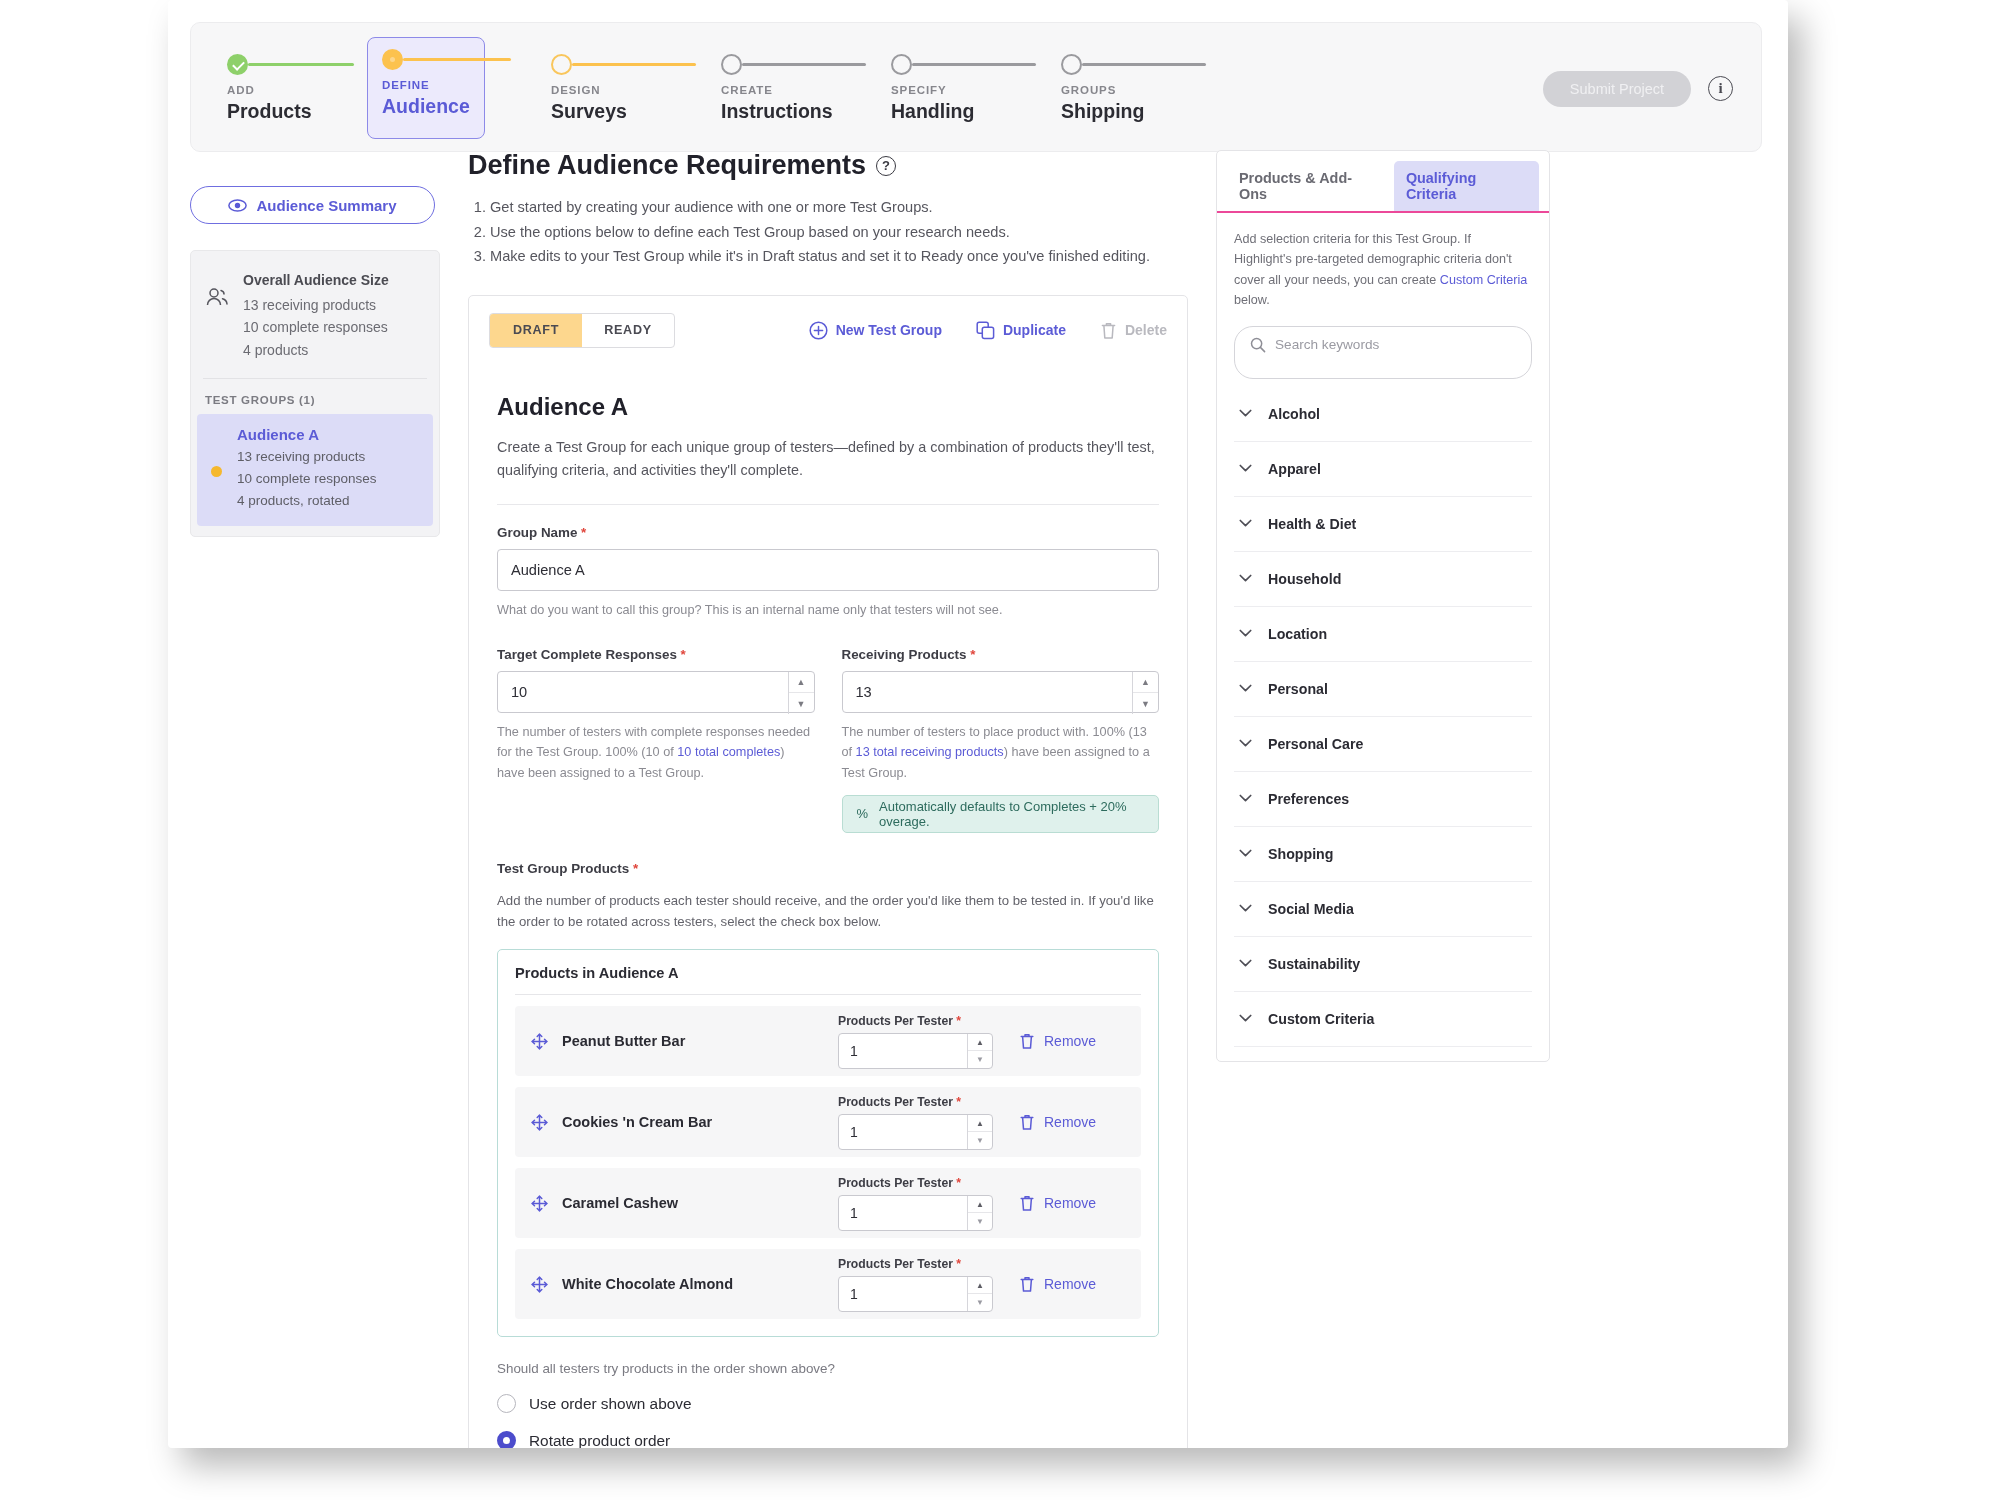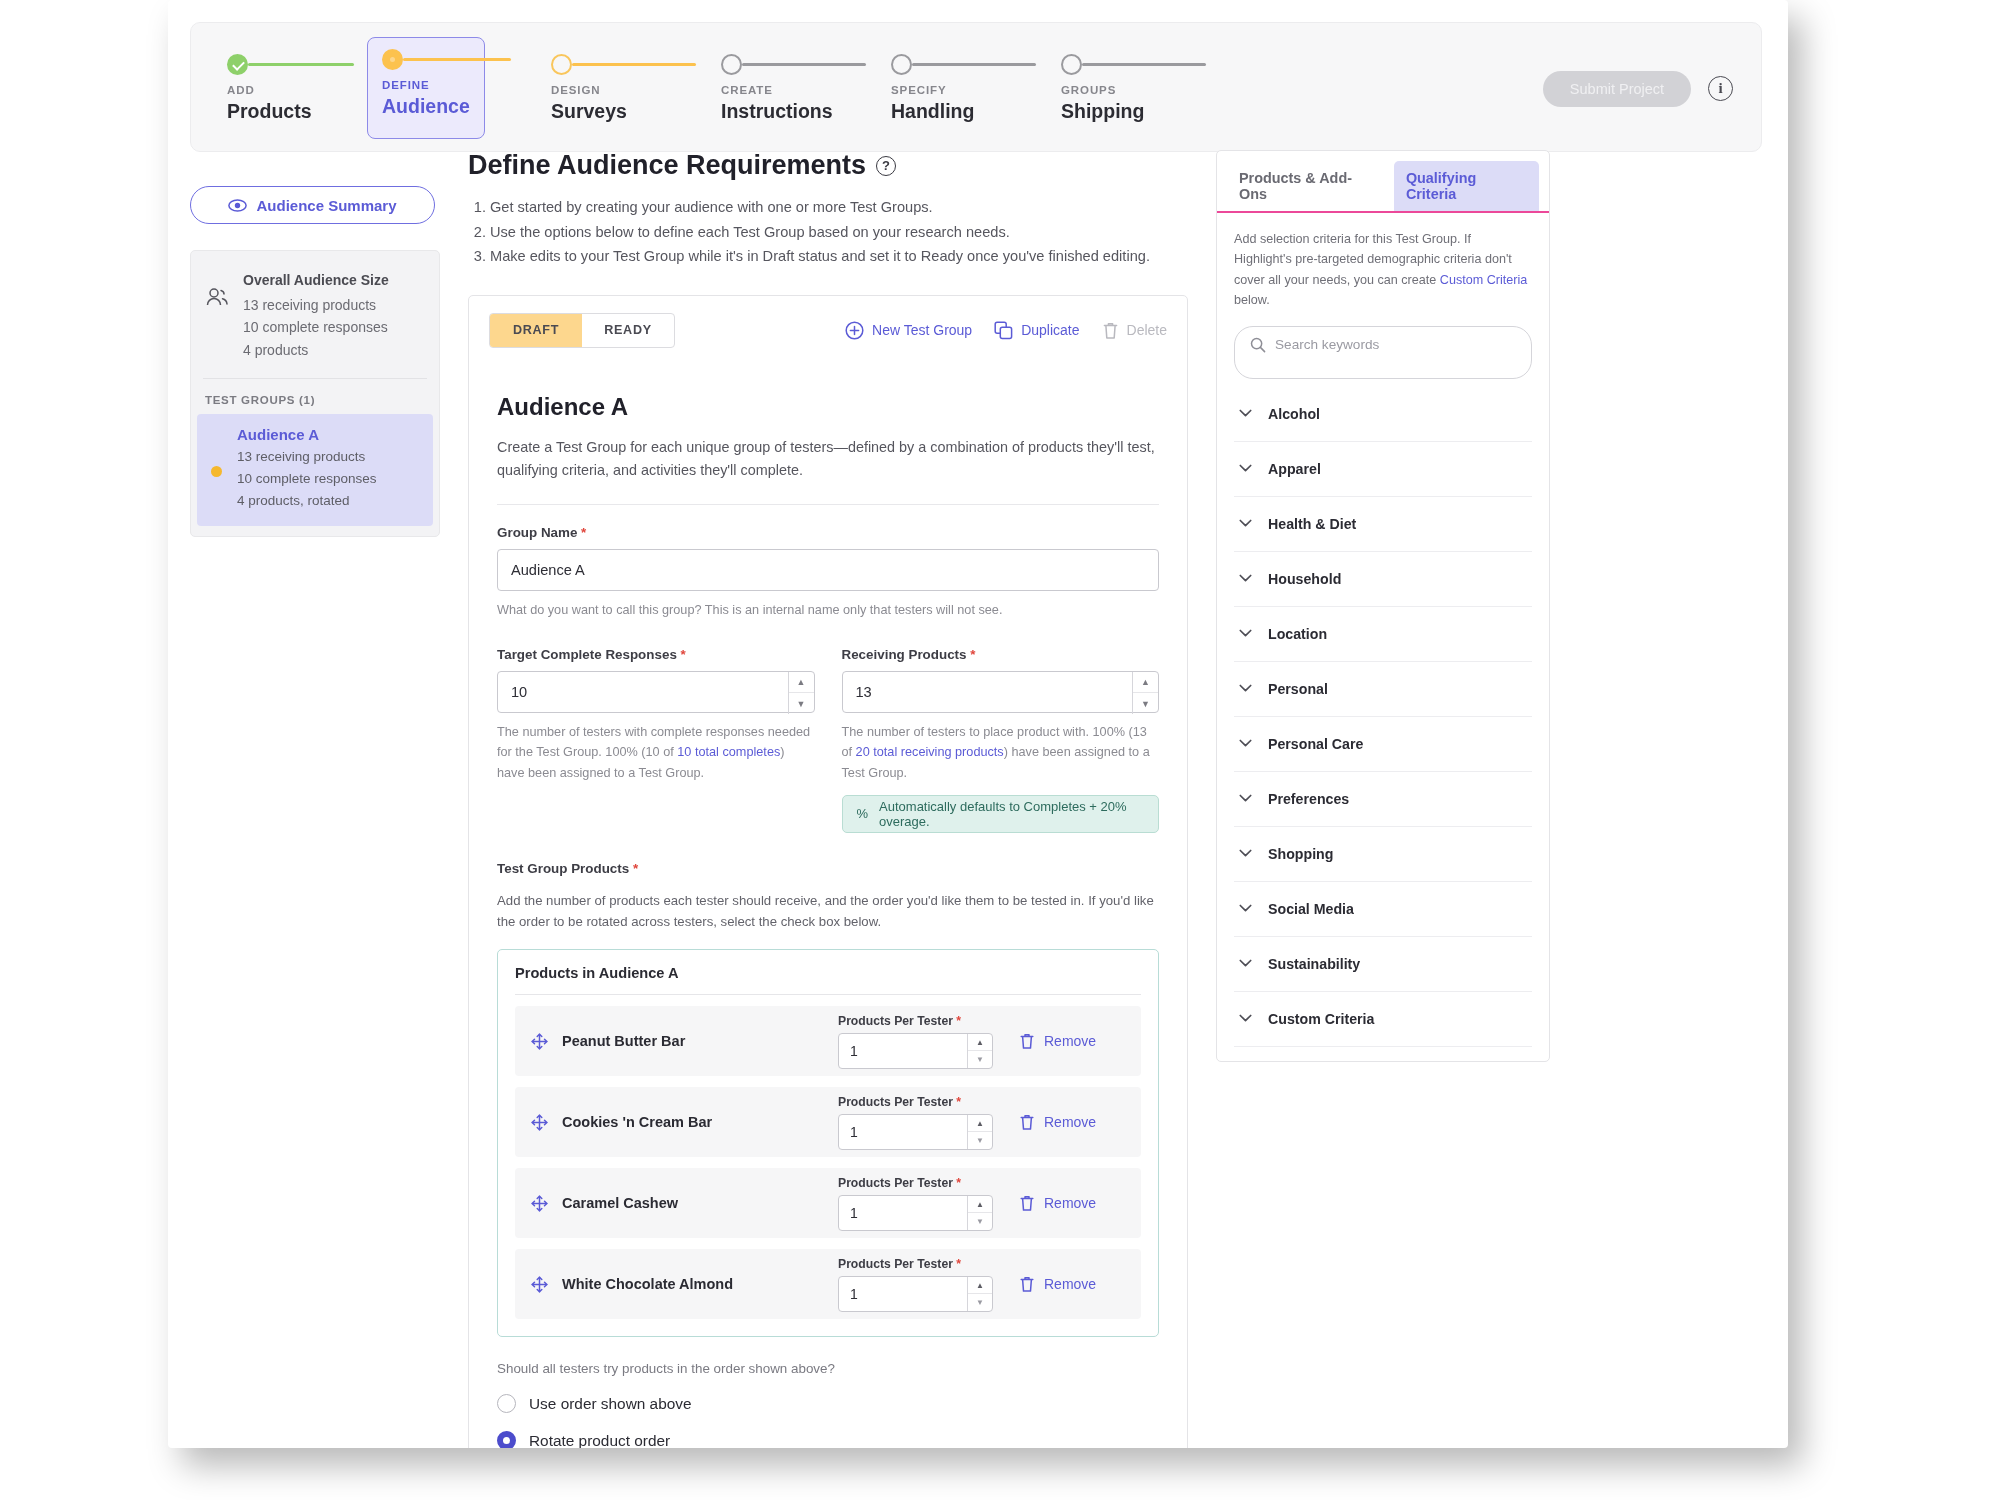--- a/index.html
+++ b/index.html
@@ -141,21 +141,21 @@
   .status-row { padding: 17px 20px; display: flex; align-items: center; }
   .seg {
     display: flex; border: 1px solid #dcdce0; border-radius: 4px; overflow: hidden;
   }
   .seg div {
     width: 92px; height: 33px; line-height: 33px; text-align: center;
     font-size: 12.6px; font-weight: 700; letter-spacing: .7px; color: #4a4a52;
     cursor: pointer;
   }
   .seg div.on { background: #fdd78e; }
-  .actions { margin-left: auto; display: flex; gap: 22px; align-items: center; }
+  .actions { margin-left: auto; display: flex; gap: 34px; align-items: center; font-weight: bold; }
   .action {
     display: flex; align-items: center; gap: 8px;
     font-size: 14px; color: #5b5bd6; cursor: pointer;
   }
   .action.disabled { color: #b9b9bf; cursor: default; }
 
   .card-body { padding: 28px 28px 34px 28px; }
   h2.grp { font-size: 24px; font-weight: 700; color: #21212a; }
   p.grp-desc { font-size: 14.4px; color: #56565e; line-height: 1.62; margin-top: 15px; }
   .hr { height: 1px; background: #e8e8eb; margin: 22px 0 20px 0; }
@@ -438,21 +438,21 @@
               <span>Receiving Products</span><span class="req"> *</span>
             </div>
             <div class="spin-wrap">
               <input class="tinput" value="13" style="">
               <div class="spin">
                 <span>▲</span>
                 <span>▼</span>
               </div>
             </div>
             <div class="fhelp">
-              <span>The number of testers to place product with. 100% (13 of </span><span class="link">20 total receiving products</span><span>) have been assigned to a Test Group.</span>
+              <span>The number of testers to place product with. 100% (13 of </span><span class="link">13 total receiving products</span><span>) have been assigned to a Test Group.</span>
             </div>
             <div class="tip">
               <span>%</span>
               <span>Automatically defaults to Completes + 20% overage.</span>
             </div>
           </div>
         </div>
 
         <div style="margin-top:28px">
           <div class="flabel">

